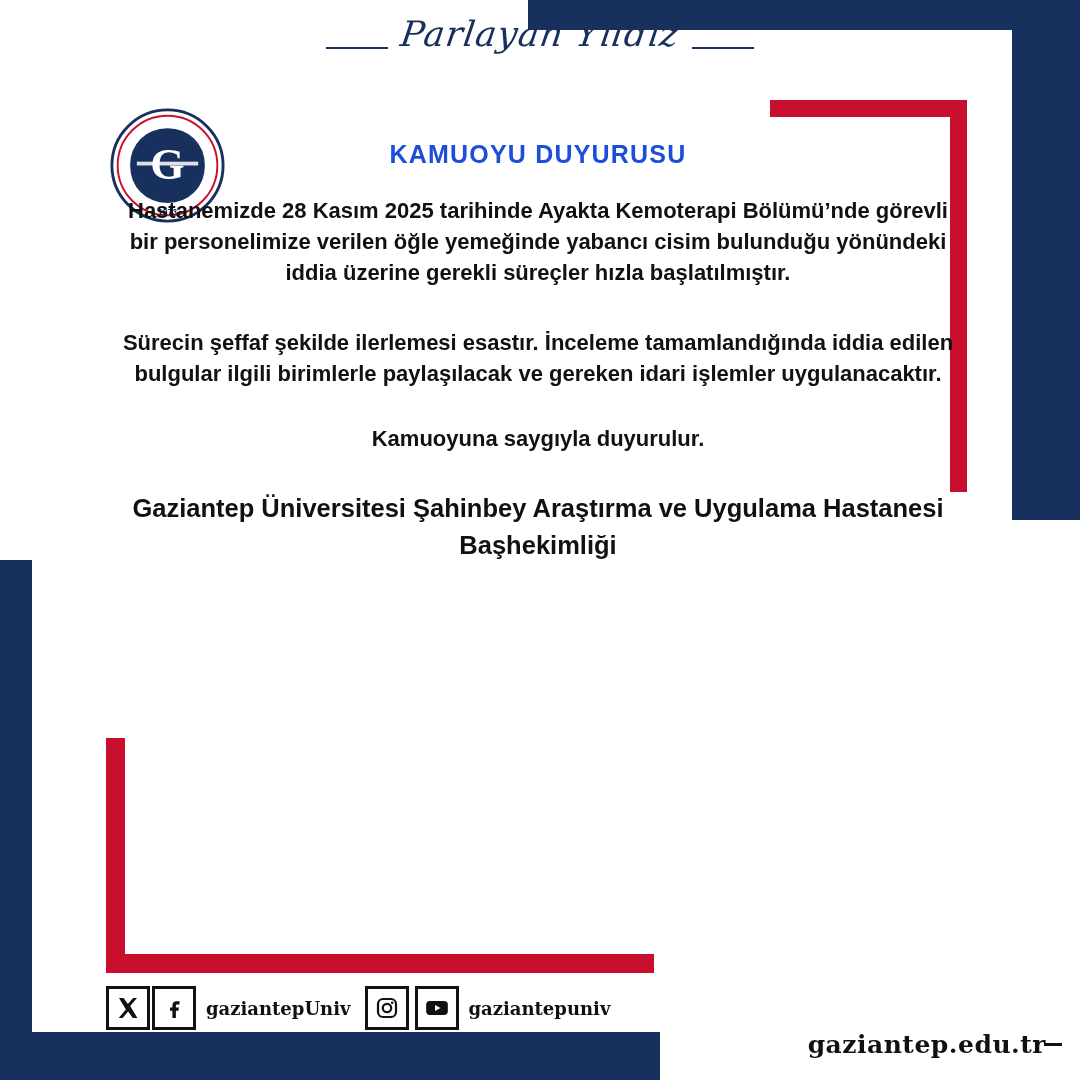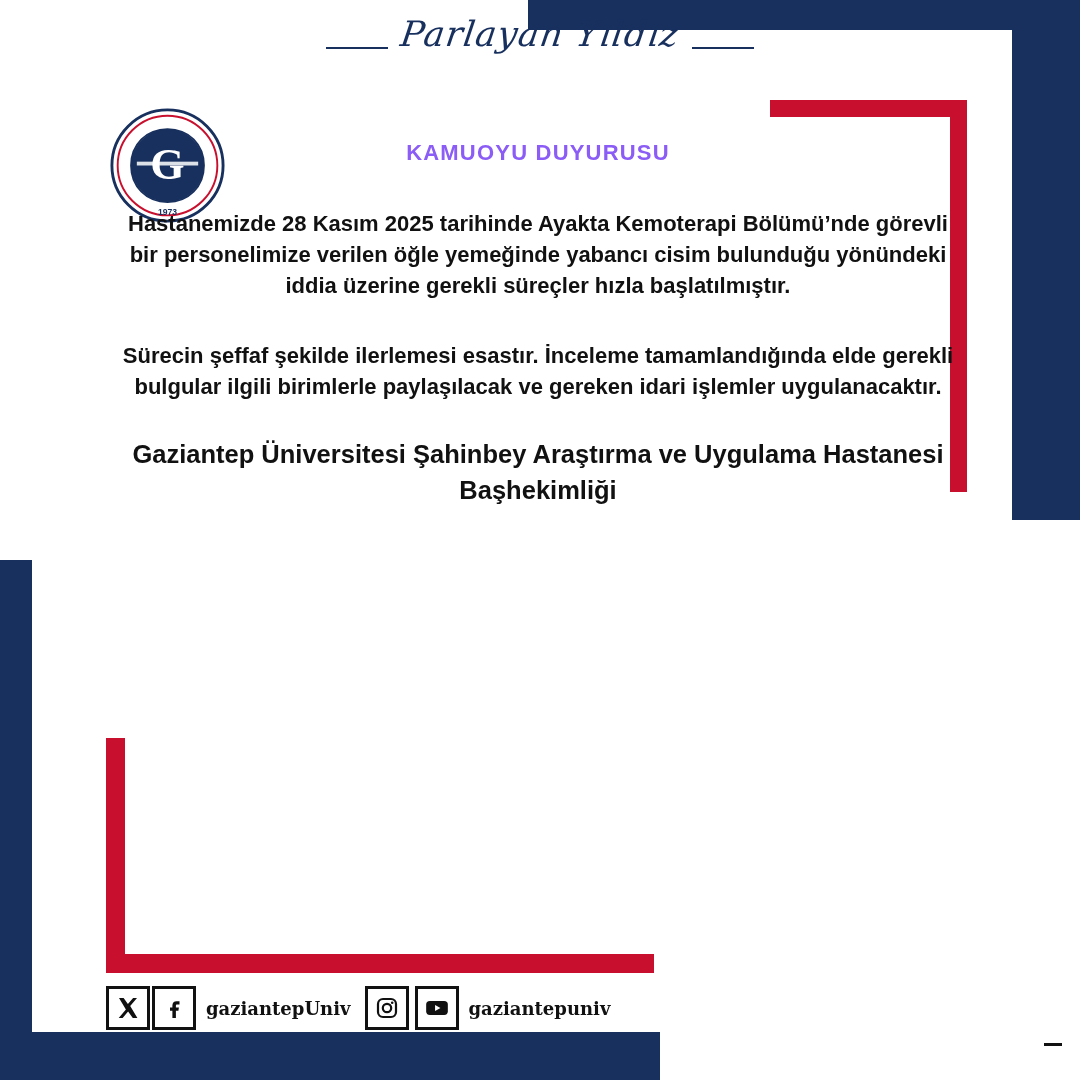--- a/index.html
+++ b/index.html
@@ -132,25 +132,25 @@
   }
   
   .content {
     position: absolute;
     left: 118px;
     top: 140px;
     width: 840px;
     text-align: center;
   }
   .headline {
-    font-size: 22px;
-    font-weight: bold;
-    color: #8b5cf6;
+    font-size: 25px;
+    font-weight: bold;
+    color: #1d4ed8;
     letter-spacing: 1.2px;
-    margin: 0 0 42px 0;
+    margin: 0 0 26px 0;
   }
   .para {
     font-size: 22px;
     font-weight: bold;
     line-height: 1.42;
     color: #111111;
     margin: 0 0 34px 0;
   }
   .para.p1 { margin-bottom: 38px; }
   .para.closing { margin-bottom: 36px; }
@@ -243,21 +243,22 @@
       <path d="M60 22 C38 22 22 38 22 60 C22 82 38 98 60 98 C82 98 98 82 98 60 C98 38 82 22 60 22 Z" fill="none" stroke="#18305e" stroke-width="2"></path>
       <text x="60" y="74" text-anchor="middle" font-family="'Liberation Serif', serif" font-size="46" font-weight="bold" fill="#ffffff">G</text>
       <rect x="28" y="56" width="64" height="4" fill="#ffffff" opacity="0.85"></rect>
       <text x="60" y="112" text-anchor="middle" font-family="'Liberation Sans', sans-serif" font-size="9" font-weight="bold" fill="#18305e">1973</text>
     </svg>
   </div>
 
   <div class="content">
     <h1 class="headline">KAMUOYU DUYURUSU</h1>
     <p class="para p1">Hastanemizde 28 Kasım 2025 tarihinde Ayakta Kemoterapi Bölümü’nde görevli bir personelimize verilen öğle yemeğinde yabancı cisim bulunduğu yönündeki iddia üzerine gerekli süreçler hızla başlatılmıştır.</p>
-    <p class="para">Sürecin şeffaf şekilde ilerlemesi esastır. İnceleme tamamlandığında elde gerekli bulgular ilgili birimlerle paylaşılacak ve gereken idari işlemler uygulanacaktır.</p>
+    <p class="para">Sürecin şeffaf şekilde ilerlemesi esastır. İnceleme tamamlandığında iddia edilen bulgular ilgili birimlerle paylaşılacak ve gereken idari işlemler uygulanacaktır.</p>
+    <p class="para closing">Kamuoyuna saygıyla duyurulur.</p>
     <p class="signature">Gaziantep Üniversitesi Şahinbey Araştırma ve Uygulama Hastanesi Başhekimliği</p>
   </div>
 
   <div class="social-bar">
     <div class="icon-box tight">
       <svg viewBox="0 0 24 24" width="24" height="24" aria-hidden="true">
         <path d="M3 2h4.6l4.3 5.9L17.1 2H21l-6.8 7.9L21.4 22h-4.6l-4.7-6.4L6.6 22H2.7l7.2-8.4L3 2z" fill="#111111"></path>
       </svg>
     </div>
     <div class="icon-box">
@@ -275,15 +276,16 @@
     </div>
     <div class="icon-box">
       <svg viewBox="0 0 24 24" width="26" height="26" aria-hidden="true">
         <rect x="2" y="5.5" width="20" height="13" rx="3.4" fill="#111111"></rect>
         <path d="M10.2 9.2l5 2.8-5 2.8z" fill="#ffffff"></path>
       </svg>
     </div>
     <span class="handle">gaziantepuniv</span>
   </div>
 
+  <div class="site">gaziantep.edu.tr</div>
   <div class="site-rule"></div>
 
 </div>
 
 </body></html>

